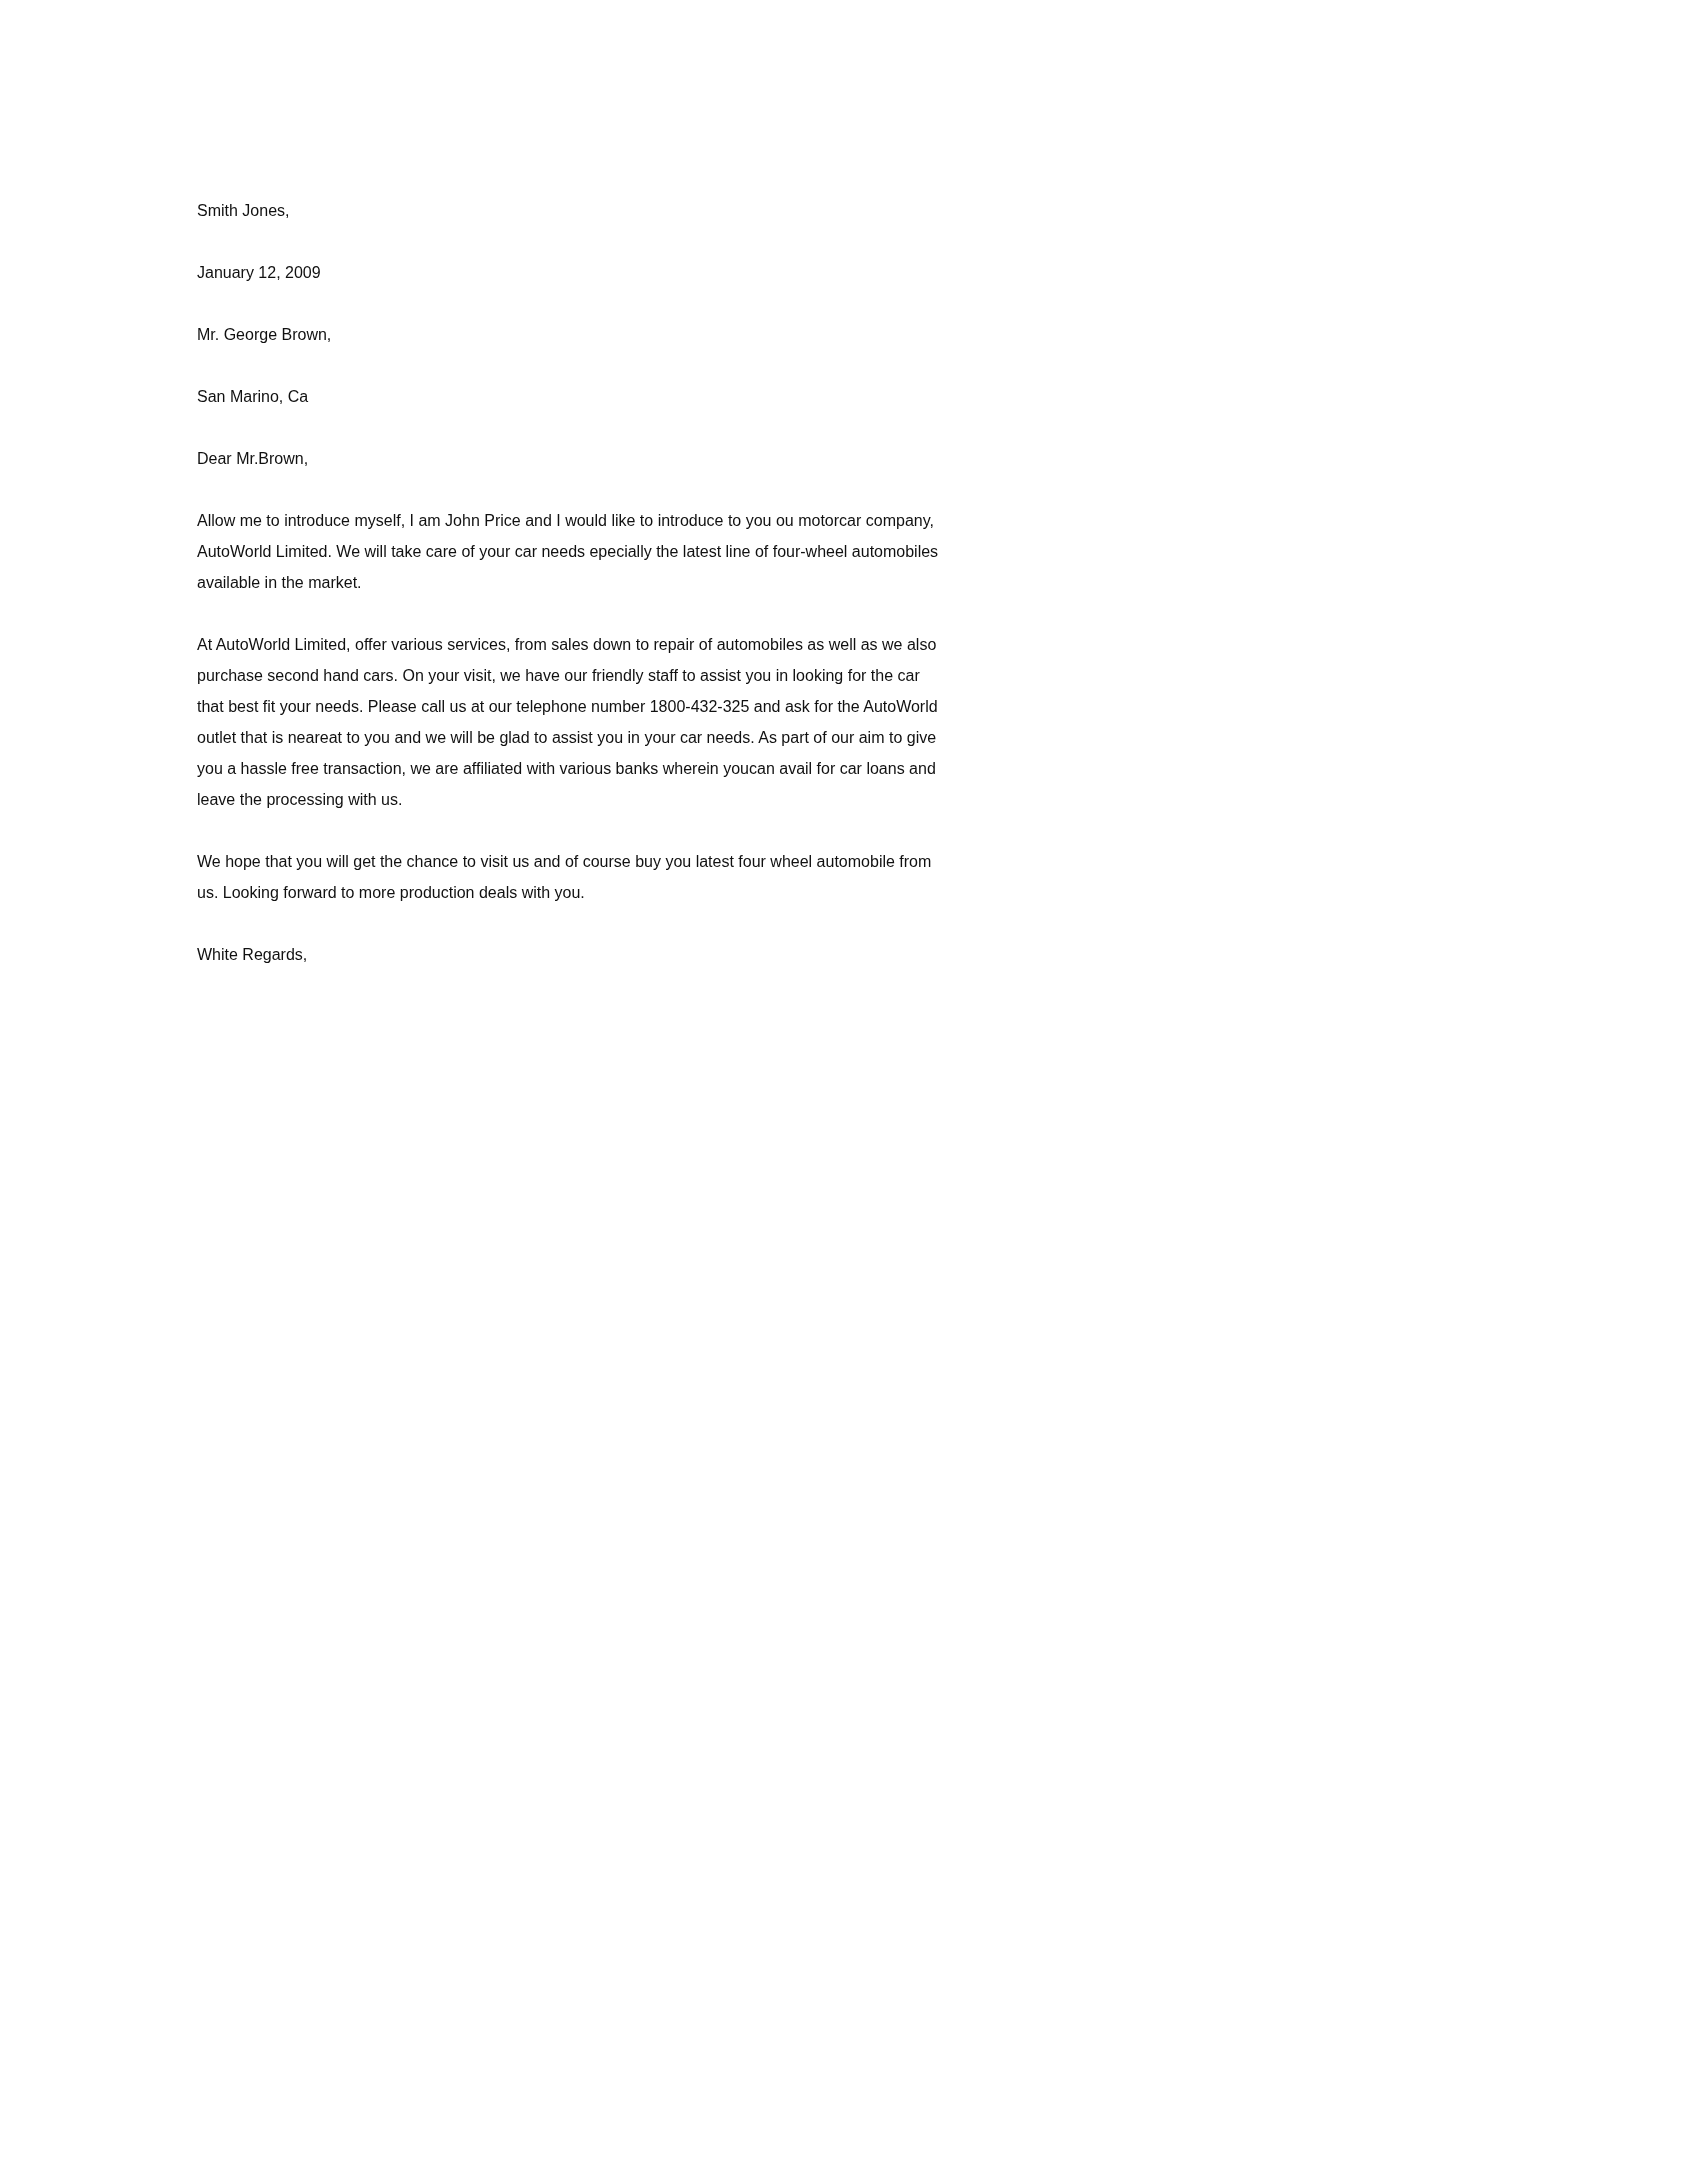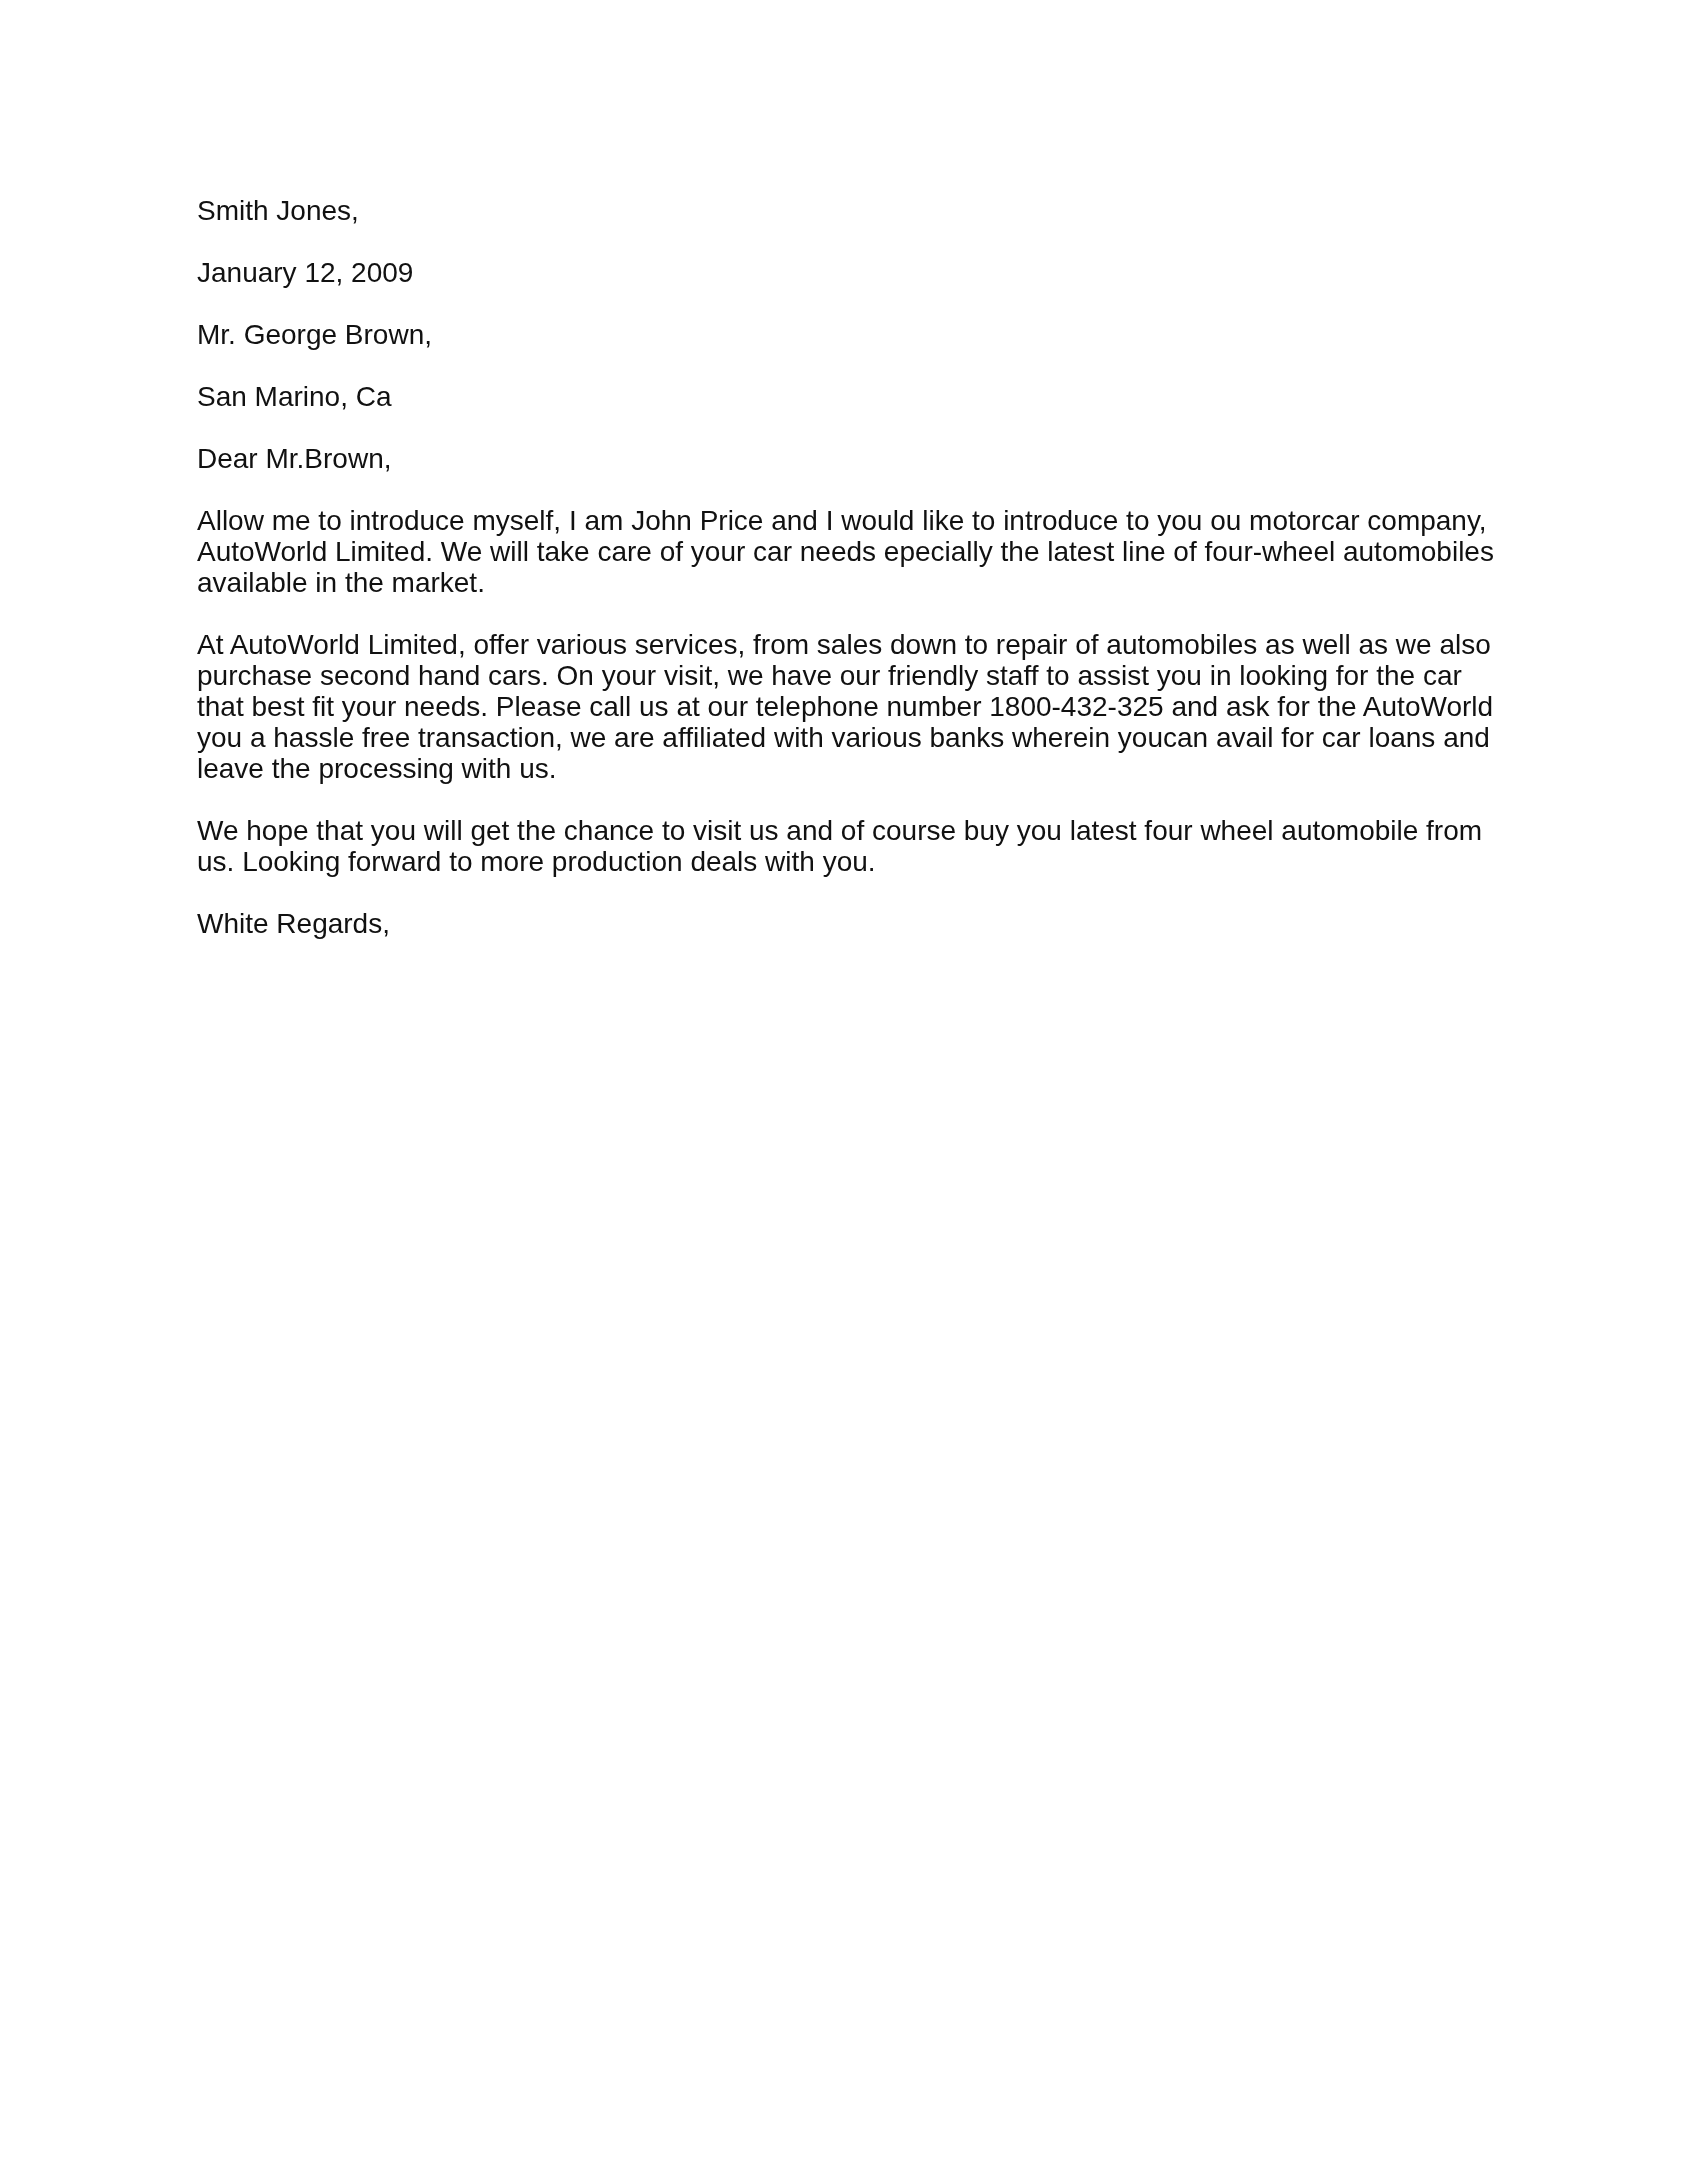--- a/index.html
+++ b/index.html
@@ -12,21 +12,21 @@
     height: 2178px;
     position: relative;
     overflow: hidden;
   }
   .page {
     position: absolute;
     left: 197px;
     top: 195px;
     width: 1297px;
     font-family: "Liberation Sans", sans-serif;
-    font-size: 28px;
+    font-size: 16px;
     line-height: 31px;
     color: #111111;
   }
   .block {
     margin: 0 0 31px 0;
     padding: 0;
   }
   .line {
     display: block;
     white-space: nowrap;
@@ -64,20 +64,21 @@
   <div class="block para">
     <span class="line">Allow me to introduce myself, I am John Price and I would like to introduce to you ou motorcar company,</span>
     <span class="line">AutoWorld Limited. We will take care of your car needs epecially the latest line of four-wheel automobiles</span>
     <span class="line">available in the market.</span>
   </div>
 
   <div class="block para">
     <span class="line">At AutoWorld Limited, offer various services, from sales down to repair of automobiles as well as we also</span>
     <span class="line">purchase second hand cars. On your visit, we have our friendly staff to assist you in looking for the car</span>
     <span class="line">that best fit your needs. Please call us at our telephone number 1800-432-325 and ask for the AutoWorld</span>
+    <span class="line">outlet that is neareat to you and we will be glad to assist you in your car needs. As part of our aim to give</span>
     <span class="line">you a hassle free transaction, we are affiliated with various banks wherein youcan avail for car loans and</span>
     <span class="line">leave the processing with us.</span>
   </div>
 
   <div class="block para">
     <span class="line">We hope that you will get the chance to visit us and of course buy you latest four wheel automobile from</span>
     <span class="line">us. Looking forward to more production deals with you.</span>
   </div>
 
   <div class="block">

